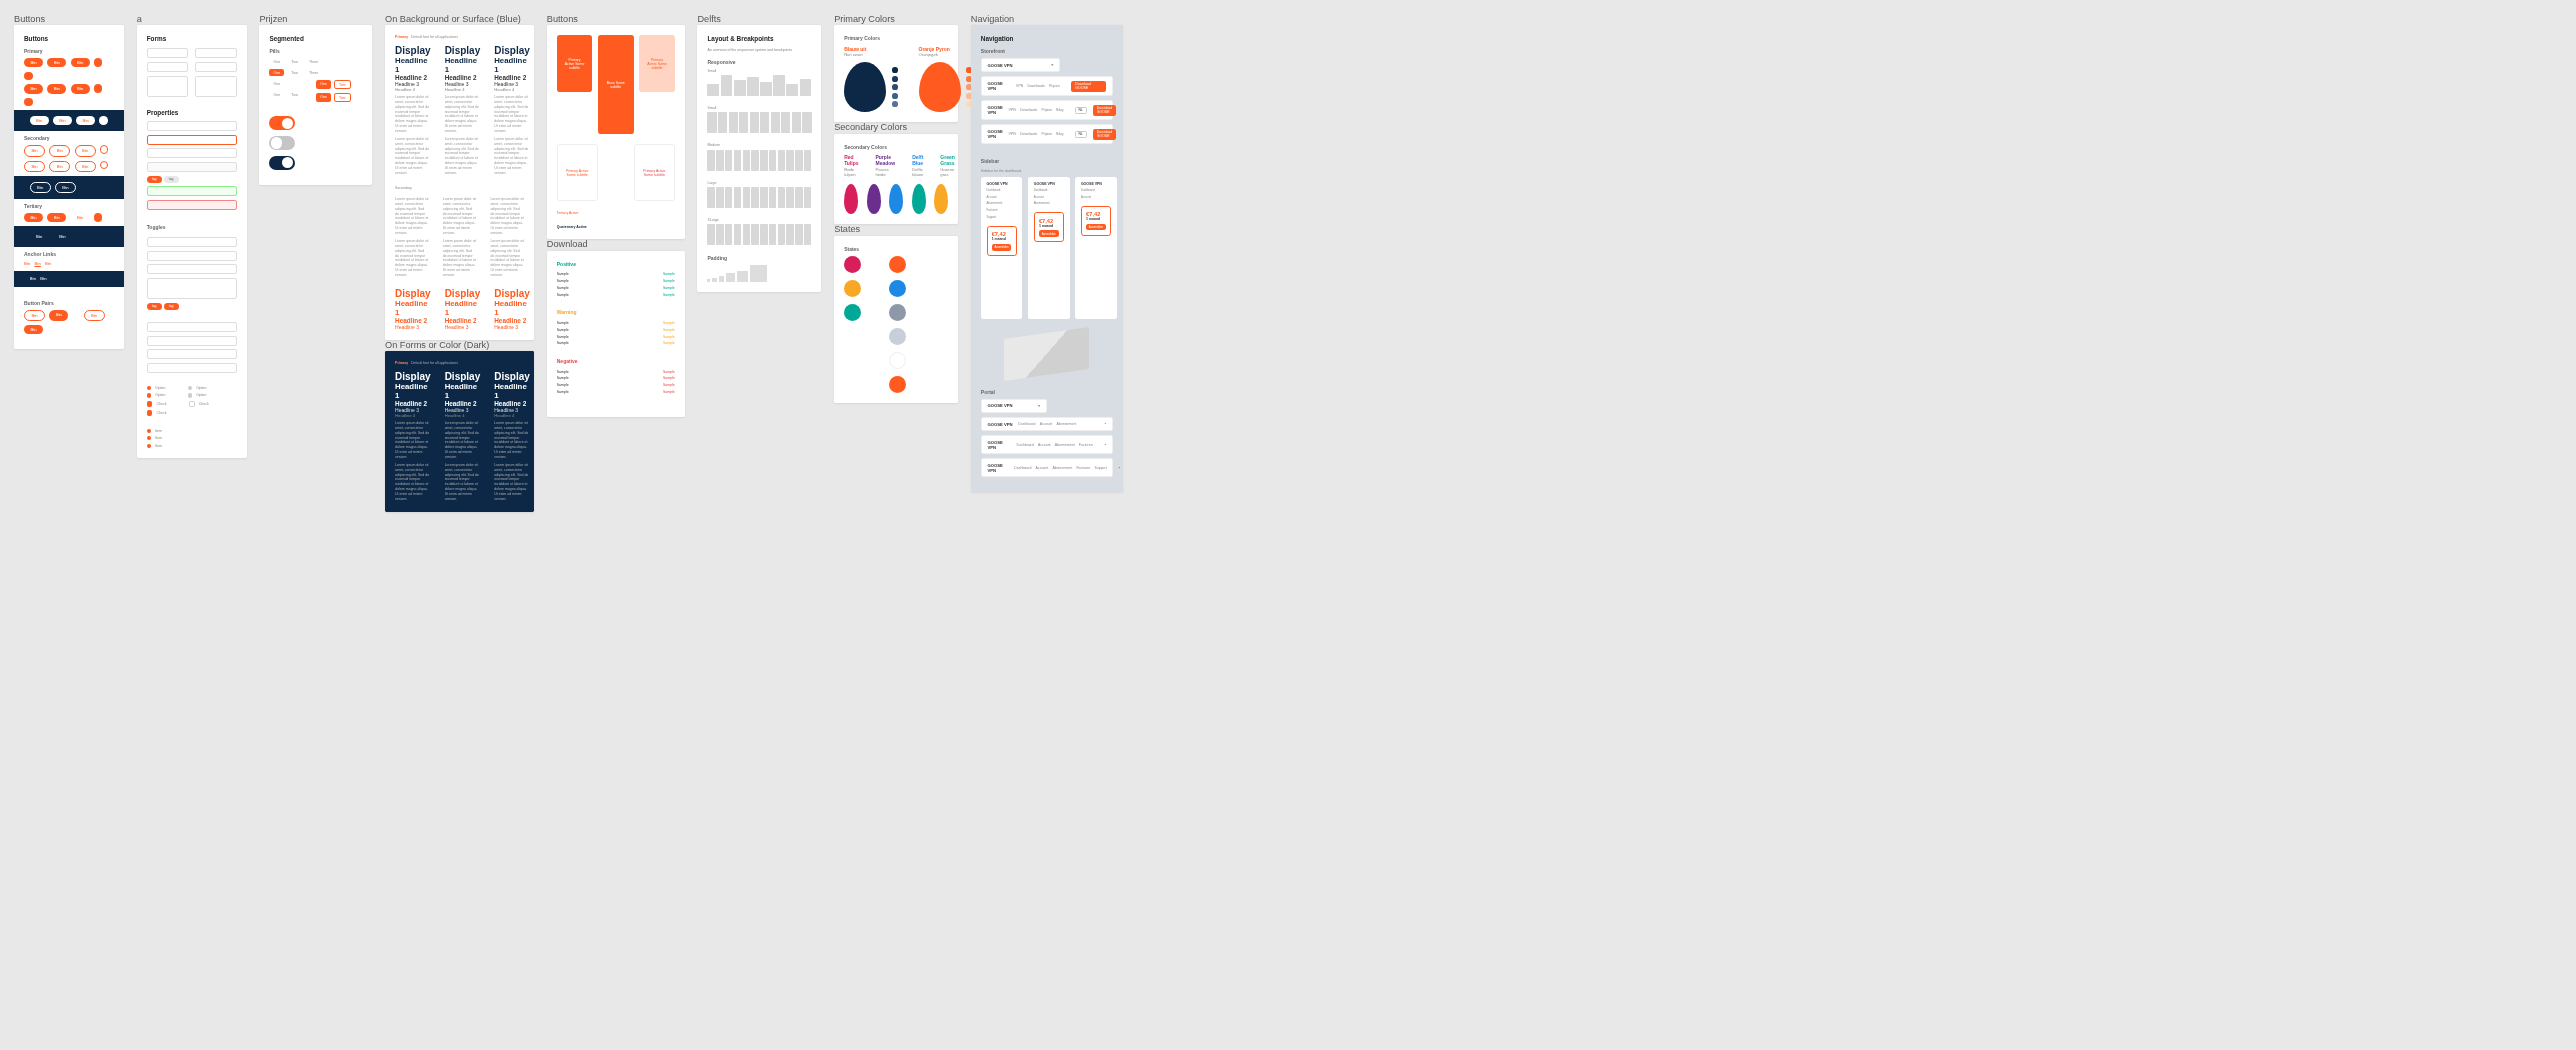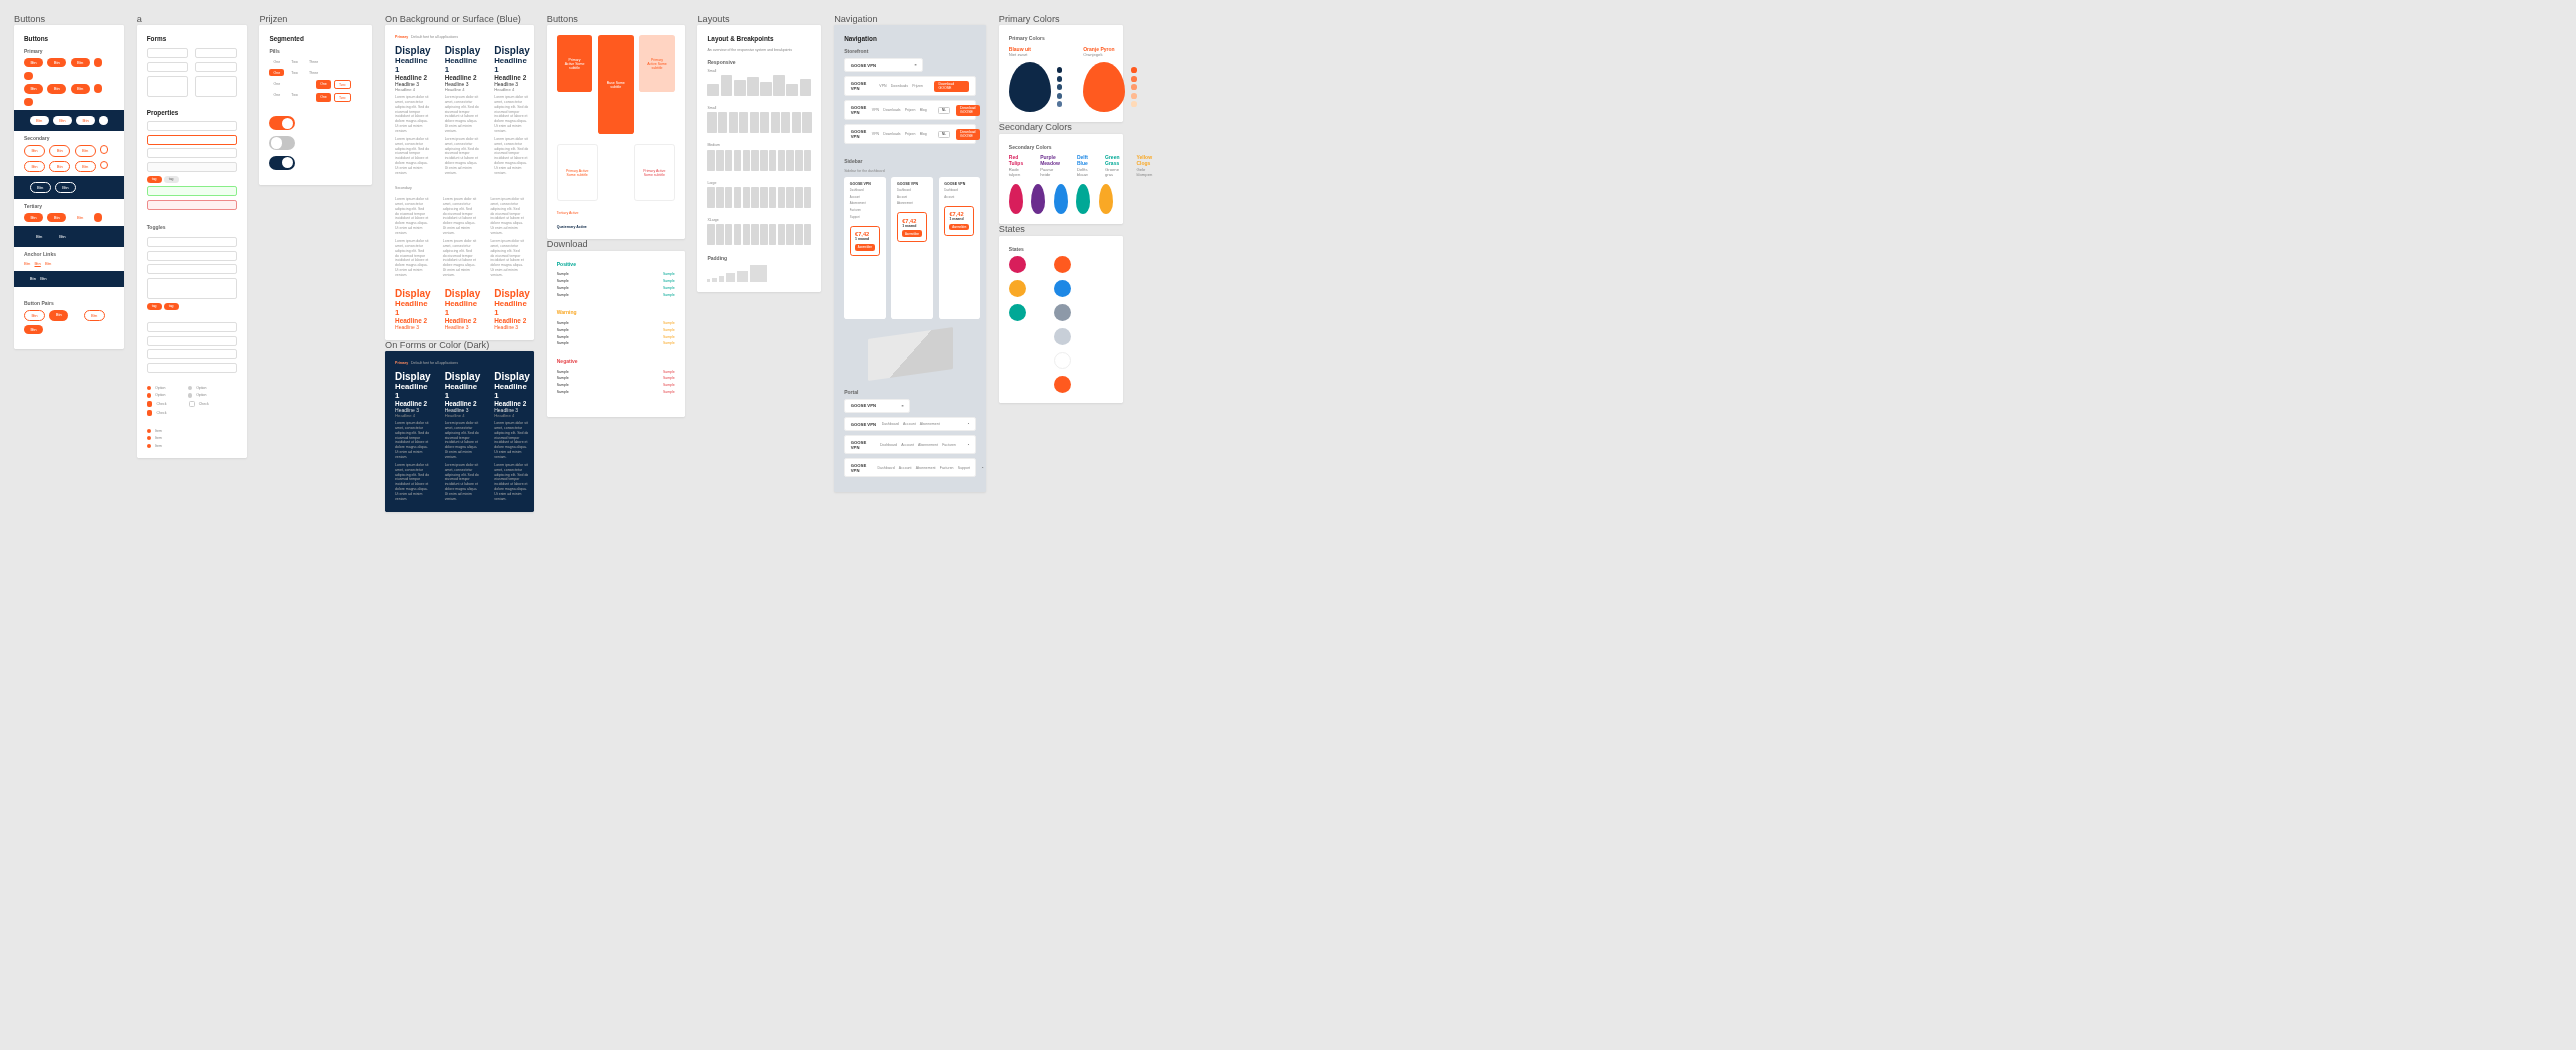--- a/index.html
+++ b/index.html
@@ -525,21 +525,21 @@
           </div>
     <div class="help-row">
             <span>Sample</span>
             <span class="hc-red">Sample</span>
           </div>
   </div>
 </div>
 </div>
 
 <div class="col c6">
-<div class="sec-title">Layouts</div>
+<div class="sec-title">Delfts</div>
 <div class="board">
   <div class="h-sm">Layout &amp; Breakpoints</div>
   <div style="font-size:3.5px;color:#888;margin-bottom:7px">An overview of the responsive system and breakpoints</div>
   <div class="h-xs">Responsive</div>
   <div class="resp-block">
           <div style="font-size:3.5px;color:#888;margin-bottom:2.1px">Small</div>
           <div class="bars">
             <div class="bar" style="height:60%"></div>
             <div class="bar" style="height:100%"></div>
             <div class="bar" style="height:80%"></div>
@@ -618,20 +618,109 @@
         </div>
   <div class="h-xs">Padding</div>
   <div style="display:flex;gap:2.1px;align-items:flex-end">
           <div style="width:2.8px;height:2.8px;background:#ddd"></div>
           <div style="width:4.2px;height:4.2px;background:#ddd"></div>
           <div style="width:5.7px;height:5.7px;background:#ddd"></div>
           <div style="width:8.5px;height:8.5px;background:#ddd"></div>
           <div style="width:11.3px;height:11.3px;background:#ddd"></div>
           <div style="width:17px;height:17px;background:#ddd"></div>
         </div>
+</div>
+</div>
+
+<div class="col c7">
+<div class="sec-title">Primary Colors</div>
+<div class="board">
+  <div class="h-xs">Primary Colors</div>
+  <div class="egg-row">
+    <div>
+      <div class="clr-name" style="color:#ff5a1f">Blauw uit</div>
+      <div class="clr-label">Niet zwart</div>
+      <div style="display:flex;gap:5.7px;margin-top:5.7px;align-items:center">
+        <div class="egg egg-navy"></div>
+        <div class="swatch-col">
+                <div class="sw" style="background:#0d2847"></div>
+                <div class="sw" style="background:#1a3a5c"></div>
+                <div class="sw" style="background:#2a4d70"></div>
+                <div class="sw" style="background:#3d6085"></div>
+                <div class="sw" style="background:#54749a"></div>
+              </div>
+      </div>
+    </div>
+    <div>
+      <div class="clr-name" style="color:#ff5a1f">Oranje Pyron</div>
+      <div class="clr-label">Oranjegek</div>
+      <div style="display:flex;gap:5.7px;margin-top:5.7px;align-items:center">
+        <div class="egg egg-orange"></div>
+        <div class="swatch-col">
+                <div class="sw" style="background:#ff5a1f"></div>
+                <div class="sw" style="background:#ff7a45"></div>
+                <div class="sw" style="background:#ff9a6b"></div>
+                <div class="sw" style="background:#ffba91"></div>
+                <div class="sw" style="background:#ffdab7"></div>
+              </div>
+      </div>
+    </div>
+  </div>
+</div>
+<div class="sec-title">Secondary Colors</div>
+<div class="board">
+  <div class="h-xs">Secondary Colors</div>
+  <div class="sec-row">
+    <div class="sec-item">
+            <div class="clr-name" style="color:#d81e5b">Red Tulips</div>
+            <div class="clr-label">Rode tulpen</div>
+          </div>
+    <div class="sec-item">
+            <div class="clr-name" style="color:#6b2d8e">Purple Meadow</div>
+            <div class="clr-label">Paarse heide</div>
+          </div>
+    <div class="sec-item">
+            <div class="clr-name" style="color:#1e88e5">Delft Blue</div>
+            <div class="clr-label">Delfts blauw</div>
+          </div>
+    <div class="sec-item">
+            <div class="clr-name" style="color:#00a896">Green Grass</div>
+            <div class="clr-label">Groene gras</div>
+          </div>
+    <div class="sec-item">
+            <div class="clr-name" style="color:#f9a825">Yellow Clogs</div>
+            <div class="clr-label">Gele klompen</div>
+          </div>
+  </div>
+  <div style="display:flex;gap:8.5px">
+    <div class="egg egg-sm egg-red"></div>
+    <div class="egg egg-sm egg-purple"></div>
+    <div class="egg egg-sm egg-blue"></div>
+    <div class="egg egg-sm egg-teal"></div>
+    <div class="egg egg-sm egg-yellow"></div>
+  </div>
+</div>
+<div class="sec-title">States</div>
+<div class="board">
+  <div class="h-xs">States</div>
+  <div class="state-grid">
+    <div class="state-col">
+      <div class="state-dot" style="background:#d81e5b"></div>
+      <div class="state-dot" style="background:#f9a825"></div>
+      <div class="state-dot" style="background:#00a896"></div>
+    </div>
+    <div class="state-col">
+      <div class="state-dot" style="background:#ff5a1f"></div>
+      <div class="state-dot" style="background:#1e88e5"></div>
+      <div class="state-dot" style="background:#8d99a8"></div>
+      <div class="state-dot" style="background:#c8cfd8"></div>
+      <div class="state-dot" style="background:#fff;border:0.7px solid #eee"></div>
+      <div class="state-dot" style="background:#ff5a1f"></div>
+    </div>
+  </div>
 </div>
 </div>
 
 <div class="col c8">
 <div class="sec-title">Navigation</div>
 <div class="board" style="background:#d8dde3">
   <div class="h-sm">Navigation</div>
   <div class="h-xs">Storefront</div>
   <div class="nav-bar" style="width:60%">
           <span class="nav-logo">GOOSE VPN</span>
@@ -751,103 +840,14 @@
             <span>Abonnement</span>
             <span>Facturen</span>
             <span>Support</span>
           </span>
           <span class="nav-spacer"></span>
           <span>◔</span>
         </div>
 </div>
 </div>
 
-<div class="col c7">
-<div class="sec-title">Primary Colors</div>
-<div class="board">
-  <div class="h-xs">Primary Colors</div>
-  <div class="egg-row">
-    <div>
-      <div class="clr-name" style="color:#ff5a1f">Blauw uit</div>
-      <div class="clr-label">Niet zwart</div>
-      <div style="display:flex;gap:5.7px;margin-top:5.7px;align-items:center">
-        <div class="egg egg-navy"></div>
-        <div class="swatch-col">
-                <div class="sw" style="background:#0d2847"></div>
-                <div class="sw" style="background:#1a3a5c"></div>
-                <div class="sw" style="background:#2a4d70"></div>
-                <div class="sw" style="background:#3d6085"></div>
-                <div class="sw" style="background:#54749a"></div>
-              </div>
-      </div>
-    </div>
-    <div>
-      <div class="clr-name" style="color:#ff5a1f">Oranje Pyron</div>
-      <div class="clr-label">Oranjegek</div>
-      <div style="display:flex;gap:5.7px;margin-top:5.7px;align-items:center">
-        <div class="egg egg-orange"></div>
-        <div class="swatch-col">
-                <div class="sw" style="background:#ff5a1f"></div>
-                <div class="sw" style="background:#ff7a45"></div>
-                <div class="sw" style="background:#ff9a6b"></div>
-                <div class="sw" style="background:#ffba91"></div>
-                <div class="sw" style="background:#ffdab7"></div>
-              </div>
-      </div>
-    </div>
-  </div>
-</div>
-<div class="sec-title">Secondary Colors</div>
-<div class="board">
-  <div class="h-xs">Secondary Colors</div>
-  <div class="sec-row">
-    <div class="sec-item">
-            <div class="clr-name" style="color:#d81e5b">Red Tulips</div>
-            <div class="clr-label">Rode tulpen</div>
-          </div>
-    <div class="sec-item">
-            <div class="clr-name" style="color:#6b2d8e">Purple Meadow</div>
-            <div class="clr-label">Paarse heide</div>
-          </div>
-    <div class="sec-item">
-            <div class="clr-name" style="color:#1e88e5">Delft Blue</div>
-            <div class="clr-label">Delfts blauw</div>
-          </div>
-    <div class="sec-item">
-            <div class="clr-name" style="color:#00a896">Green Grass</div>
-            <div class="clr-label">Groene gras</div>
-          </div>
-    <div class="sec-item">
-            <div class="clr-name" style="color:#f9a825">Yellow Clogs</div>
-            <div class="clr-label">Gele klompen</div>
-          </div>
-  </div>
-  <div style="display:flex;gap:8.5px">
-    <div class="egg egg-sm egg-red"></div>
-    <div class="egg egg-sm egg-purple"></div>
-    <div class="egg egg-sm egg-blue"></div>
-    <div class="egg egg-sm egg-teal"></div>
-    <div class="egg egg-sm egg-yellow"></div>
-  </div>
-</div>
-<div class="sec-title">States</div>
-<div class="board">
-  <div class="h-xs">States</div>
-  <div class="state-grid">
-    <div class="state-col">
-      <div class="state-dot" style="background:#d81e5b"></div>
-      <div class="state-dot" style="background:#f9a825"></div>
-      <div class="state-dot" style="background:#00a896"></div>
-    </div>
-    <div class="state-col">
-      <div class="state-dot" style="background:#ff5a1f"></div>
-      <div class="state-dot" style="background:#1e88e5"></div>
-      <div class="state-dot" style="background:#8d99a8"></div>
-      <div class="state-dot" style="background:#c8cfd8"></div>
-      <div class="state-dot" style="background:#fff;border:0.7px solid #eee"></div>
-      <div class="state-dot" style="background:#ff5a1f"></div>
-    </div>
-  </div>
-</div>
-</div>
-
 </div>
 
 
 </body></html>

